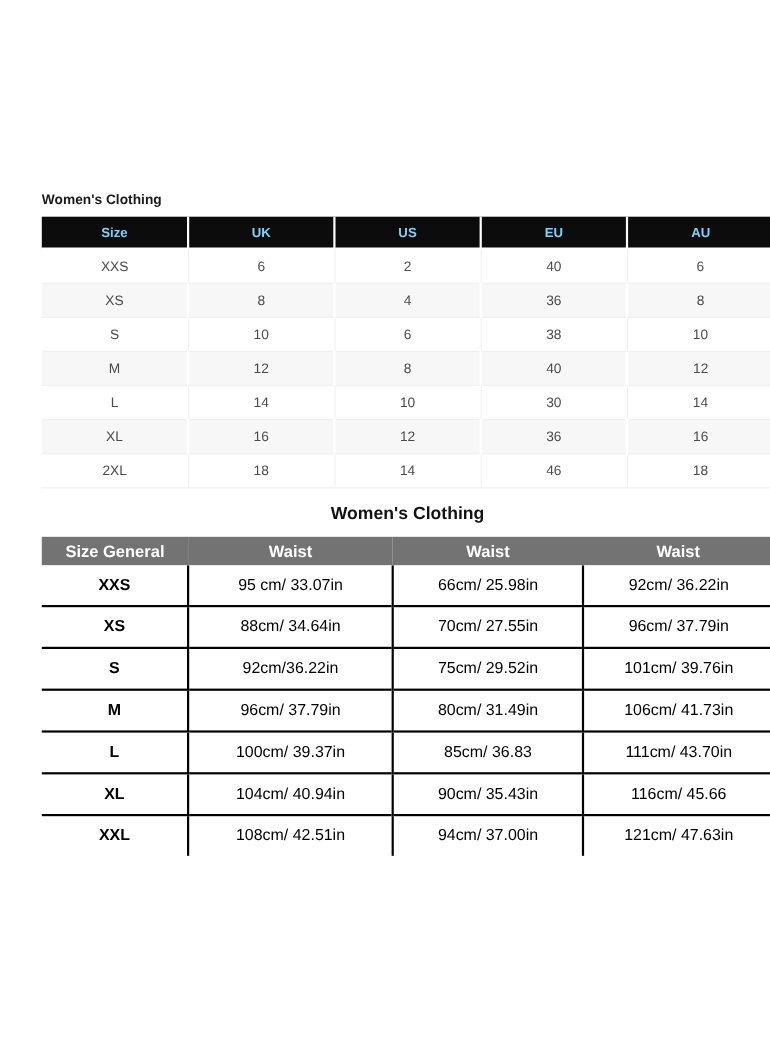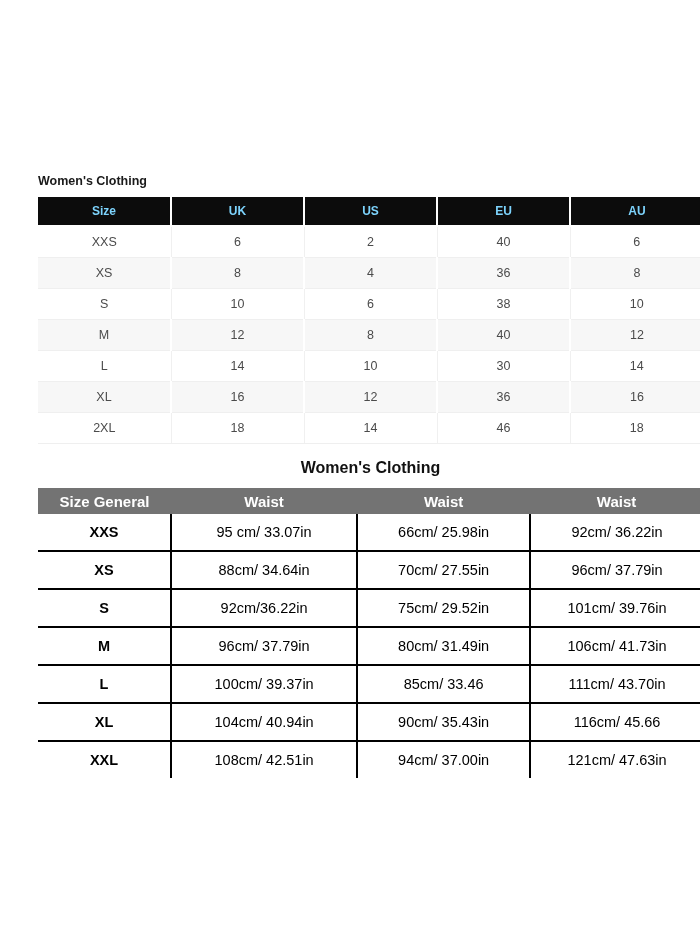--- a/index.html
+++ b/index.html
@@ -209,21 +209,21 @@
       </tr>
       <tr>
         <td class="size-col">M</td>
         <td>96cm/ 37.79in</td>
         <td>80cm/ 31.49in</td>
         <td>106cm/ 41.73in</td>
       </tr>
       <tr>
         <td class="size-col">L</td>
         <td>100cm/ 39.37in</td>
-        <td>85cm/ 33.46</td>
+        <td>85cm/ 36.83</td>
         <td>111cm/ 43.70in</td>
       </tr>
       <tr>
         <td class="size-col">XL</td>
         <td>104cm/ 40.94in</td>
         <td>90cm/ 35.43in</td>
         <td>116cm/ 45.66</td>
       </tr>
       <tr>
         <td class="size-col">XXL</td>

